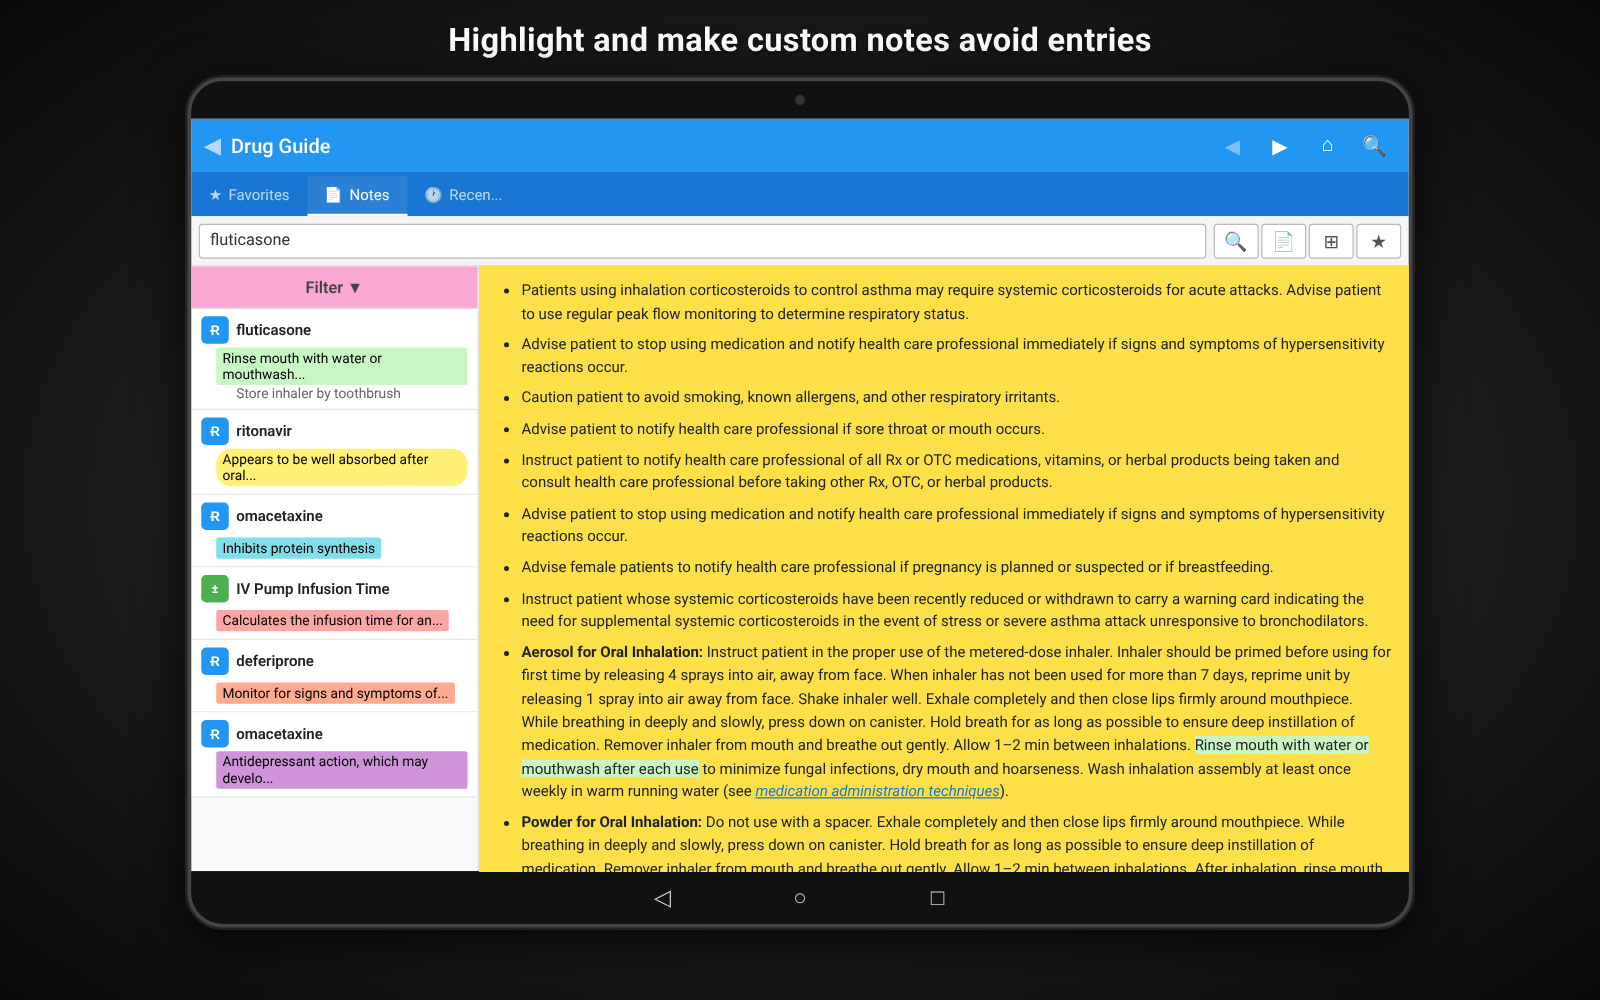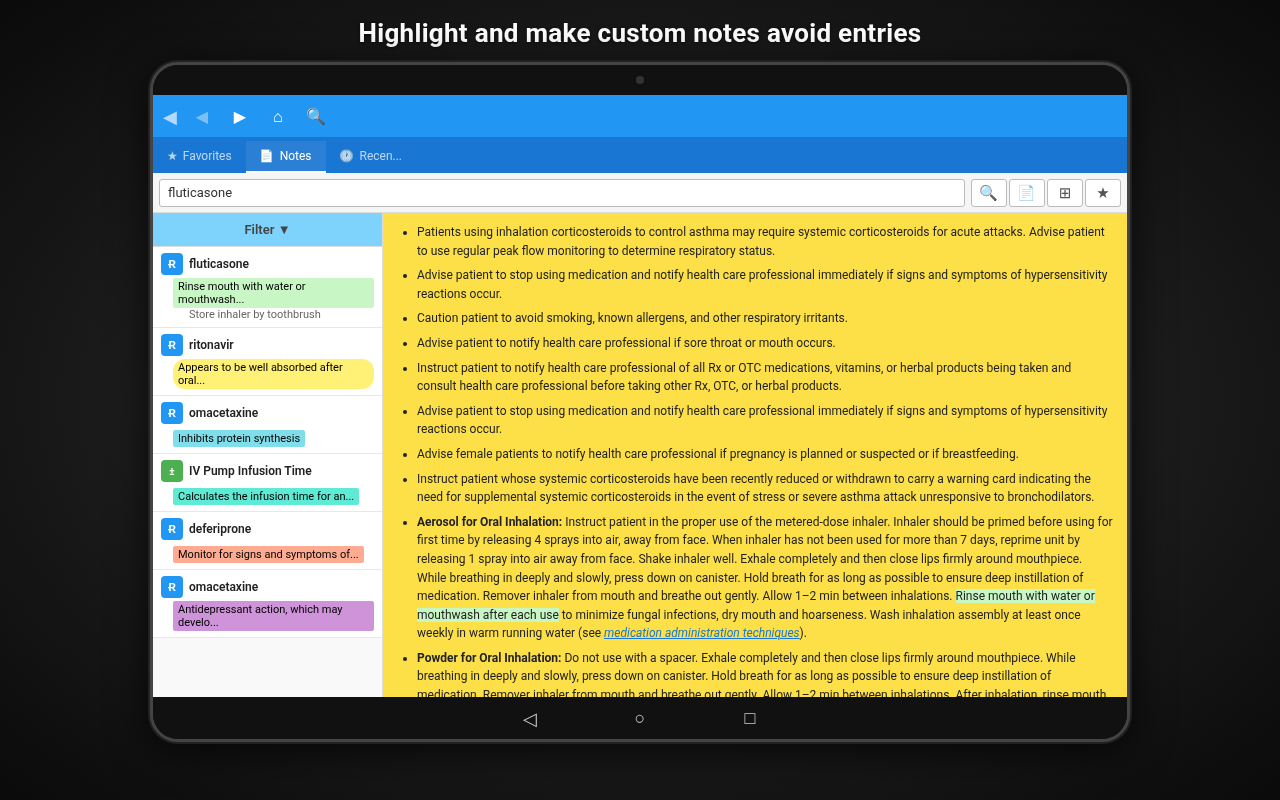--- a/index.html
+++ b/index.html
@@ -192,21 +192,21 @@
       flex-shrink: 0;
       background: #f9f9f9;
     }
 
     .sidebar-filter {
       height: 34px;
       display: flex;
       align-items: center;
       justify-content: center;
       border-bottom: 1px solid #ddd;
-      background: #7dd3fc;
+      background: #f9a8d4;
       cursor: pointer;
     }
 
     .filter-label {
       font-size: 13px;
       font-weight: 600;
       color: #444;
     }
 
     .sidebar-list {
@@ -338,20 +338,21 @@
 <div class="tablet-wrapper">
 
   <div class="tablet-top-bar">
     <div class="tablet-camera"></div>
   </div>
 
   <div class="tablet-screen">
 
     <div class="app-header">
       <span class="app-header-back">◀</span>
+      <span class="app-header-title">Drug Guide</span>
       <div class="app-header-nav">
         <div class="header-nav-btn disabled">◀</div>
         <div class="header-nav-btn">▶</div>
         <div class="header-nav-btn">⌂</div>
         <div class="header-nav-btn">🔍</div>
       </div>
     </div>
 
     <div class="tab-bar">
       <div class="tab-item">
@@ -409,21 +410,21 @@
               <span class="drug-name">omacetaxine</span>
             </div>
             <div class="note-highlight" style="background:#80deea;">Inhibits protein synthesis</div>
           </div>
 
           <div class="sidebar-item">
             <div class="sidebar-item-header">
               <div class="iv-pump-icon">±</div>
               <span class="drug-name">IV Pump Infusion Time</span>
             </div>
-            <div class="note-highlight" style="background:#5eead4;">Calculates the infusion time for an...</div>
+            <div class="note-highlight" style="background:#fca5a5;">Calculates the infusion time for an...</div>
           </div>
 
           <div class="sidebar-item">
             <div class="sidebar-item-header">
               <div class="drug-icon" style="background:#2196f3;">Ɍ</div>
               <span class="drug-name">deferiprone</span>
             </div>
             <div class="note-highlight" style="background:#ffab91;">Monitor for signs and symptoms of...</div>
           </div>
 

